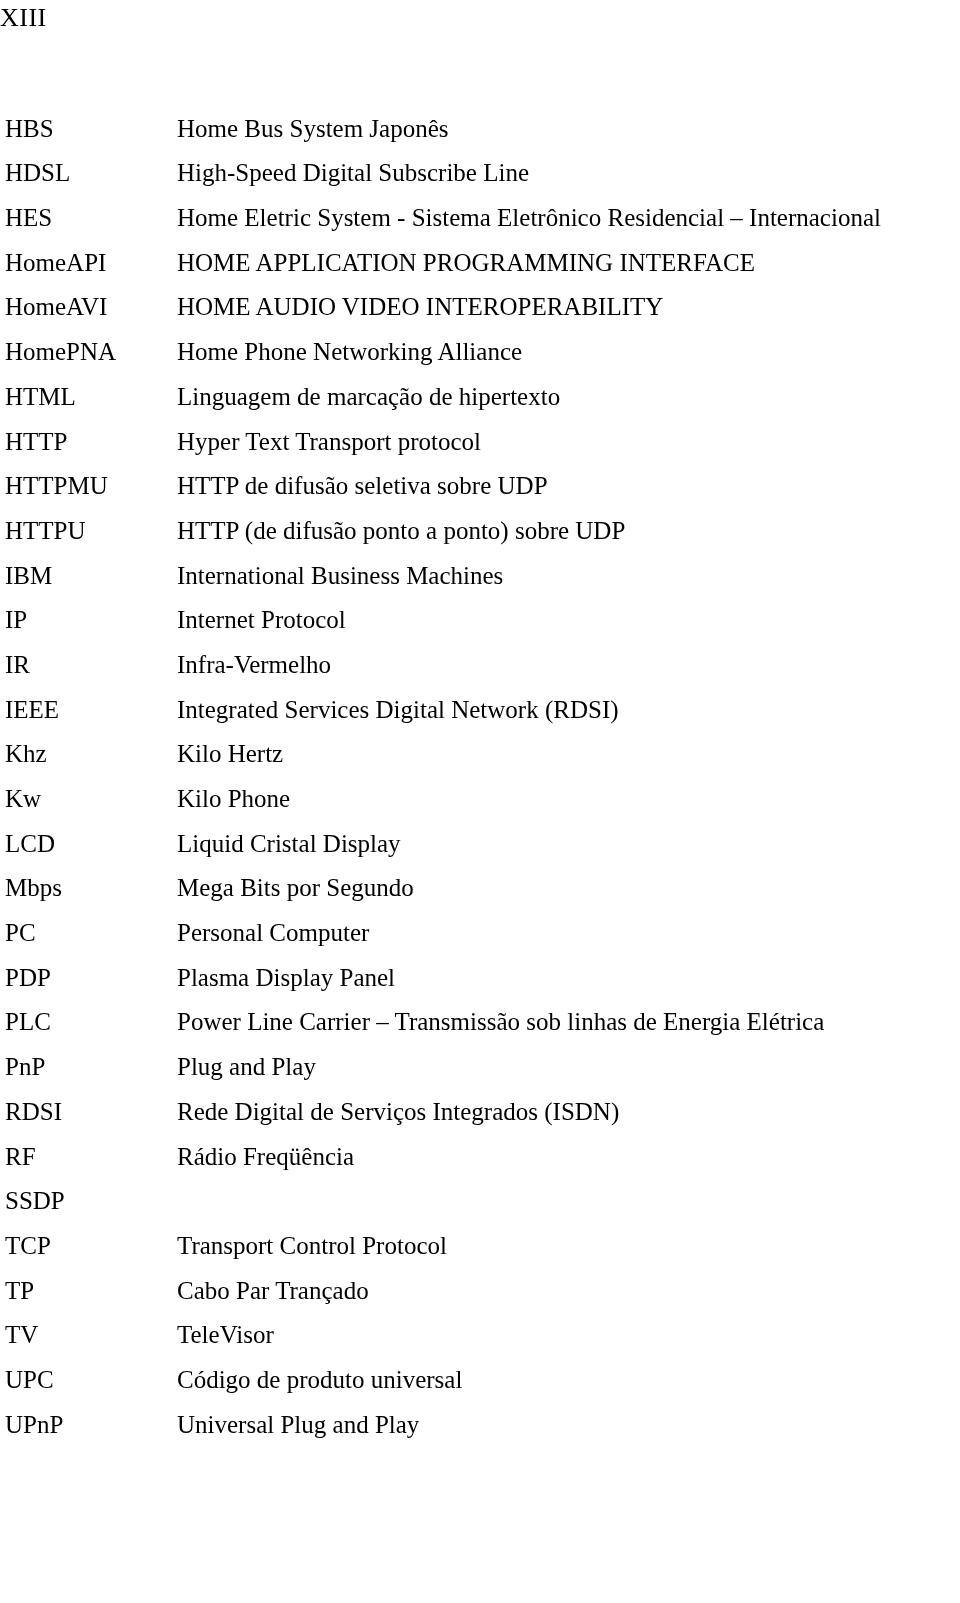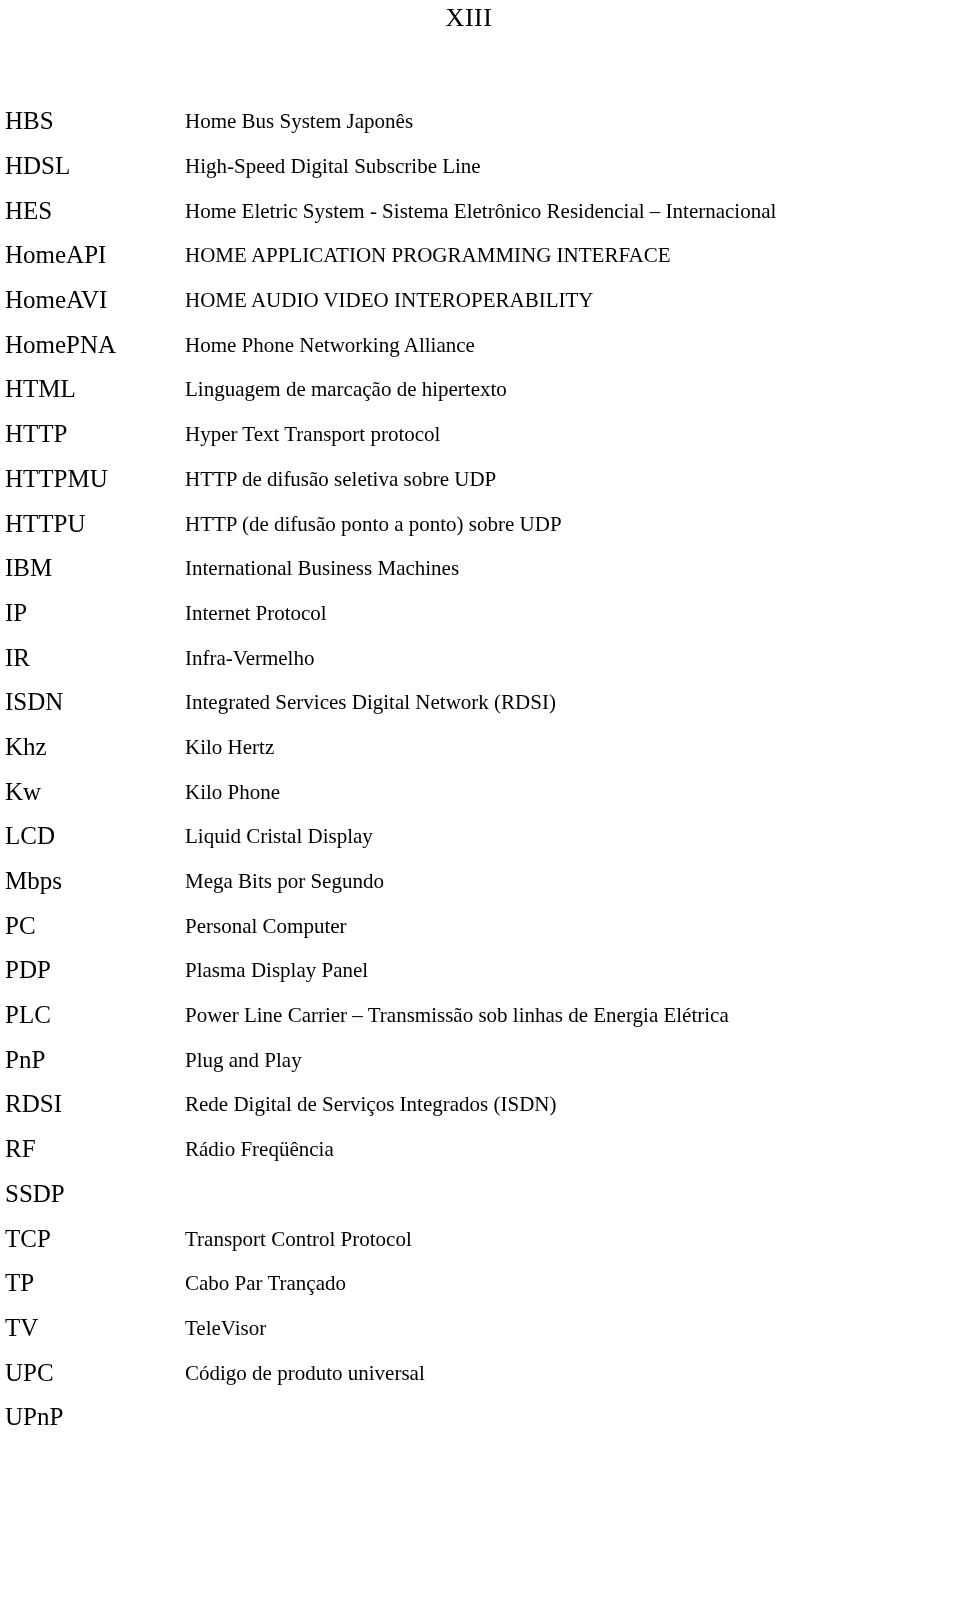--- a/index.html
+++ b/index.html
@@ -26,58 +26,57 @@
 
   
   .page-header {
     position: absolute;
     top: 0;
     left: 0;
     right: 22px;
     height: 60px;
     display: flex;
     align-items: flex-start;
-    justify-content: center;
+    justify-content: flex-start;
   }
   .page-number {
     font-size: 26px;
     line-height: 30px;
     letter-spacing: 0.5px;
     color: #000000;
     padding-top: 3px;
   }
 
   
   .glossary {
     position: absolute;
     top: 99px;
     left: 0;
     right: 0;
   }
 
   .glossary-row {
     display: flex;
-    align-items: center;
+    align-items: flex-end;
     height: 44.7px;
-    gap: 8px;
   }
 
   .term {
     flex: 0 0 177px;
     width: 177px;
     padding-left: 5px;
     box-sizing: border-box;
     font-size: 25px;
     line-height: 30px;
     white-space: nowrap;
   }
 
   .definition {
     flex: 1 1 auto;
-    font-size: 21px;
+    font-size: 25px;
     line-height: 30px;
     white-space: nowrap;
   }
 </style>
 </head>
 <body>
 
 <div class="page">
 
   <div class="page-header">
@@ -131,21 +130,21 @@
       </div>
       <div class="glossary-row">
         <div class="term">IP</div>
         <div class="definition">Internet Protocol</div>
       </div>
       <div class="glossary-row">
         <div class="term">IR</div>
         <div class="definition">Infra-Vermelho</div>
       </div>
       <div class="glossary-row">
-        <div class="term">ISDN</div>
+        <div class="term">IEEE</div>
         <div class="definition">Integrated Services Digital Network (RDSI)</div>
       </div>
       <div class="glossary-row">
         <div class="term">Khz</div>
         <div class="definition">Kilo Hertz</div>
       </div>
       <div class="glossary-row">
         <div class="term">Kw</div>
         <div class="definition">Kilo Phone</div>
       </div>
@@ -195,16 +194,17 @@
       <div class="glossary-row">
         <div class="term">TV</div>
         <div class="definition">TeleVisor</div>
       </div>
       <div class="glossary-row">
         <div class="term">UPC</div>
         <div class="definition">Código de produto universal</div>
       </div>
       <div class="glossary-row">
         <div class="term">UPnP</div>
+        <div class="definition">Universal Plug and Play</div>
       </div>
     </div>
 
 </div>
 
 </body></html>

